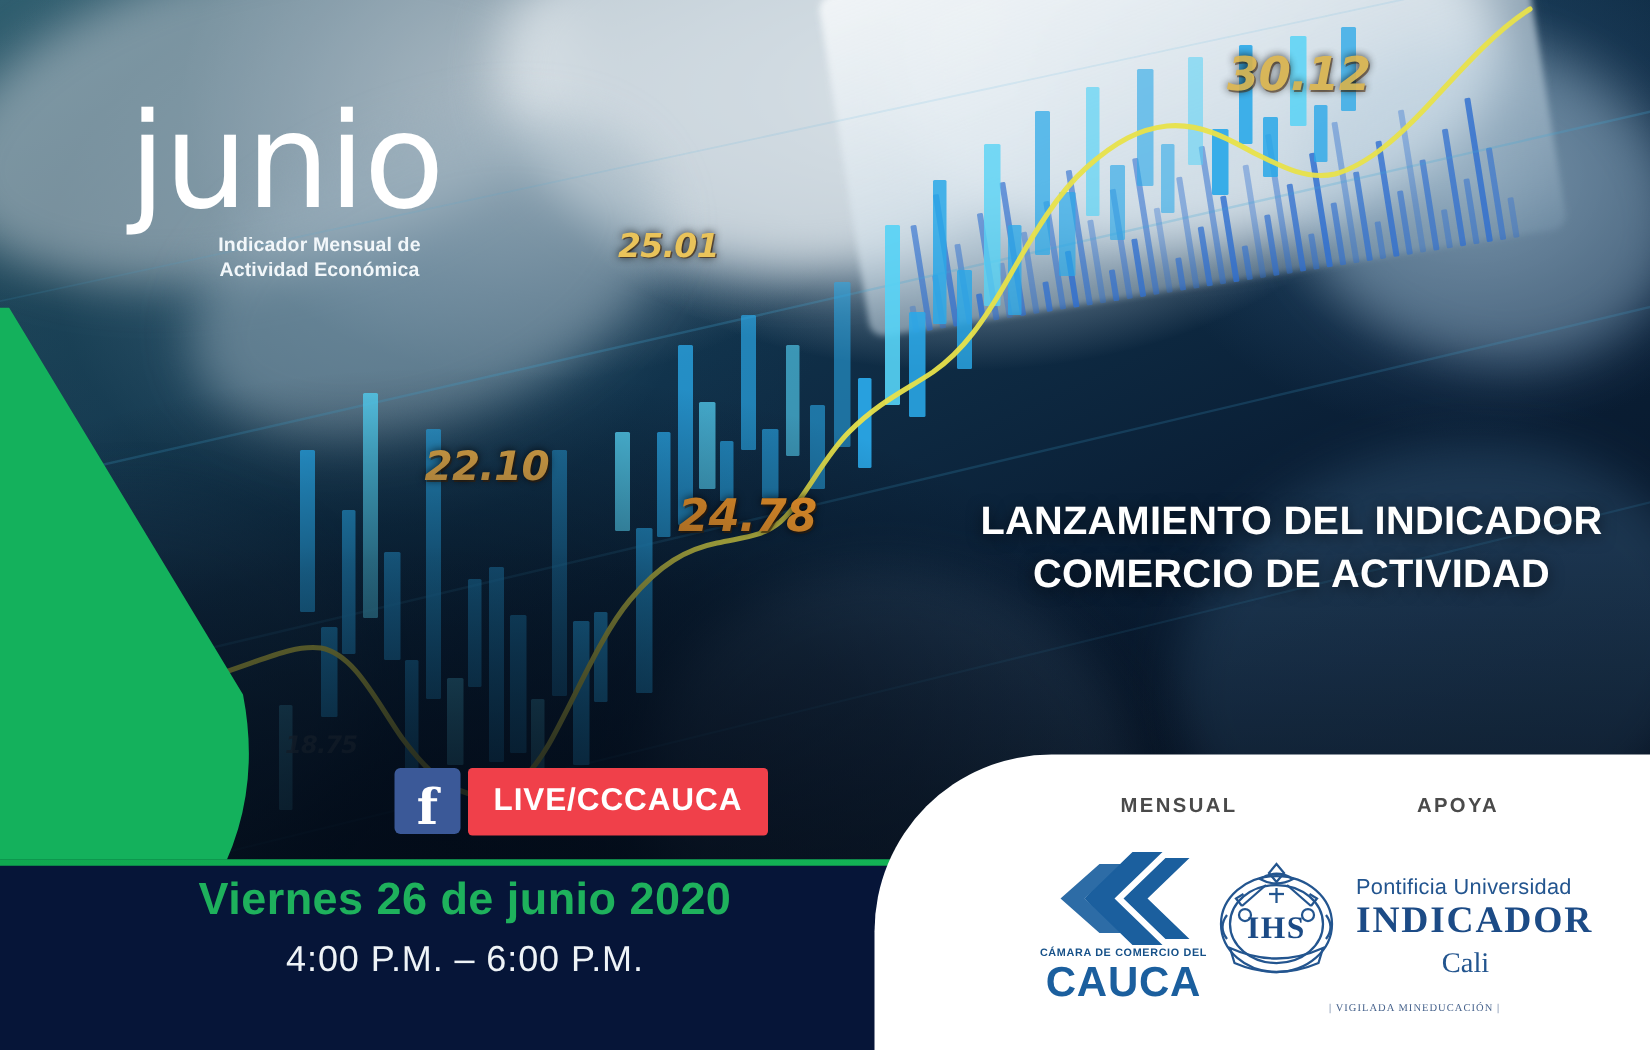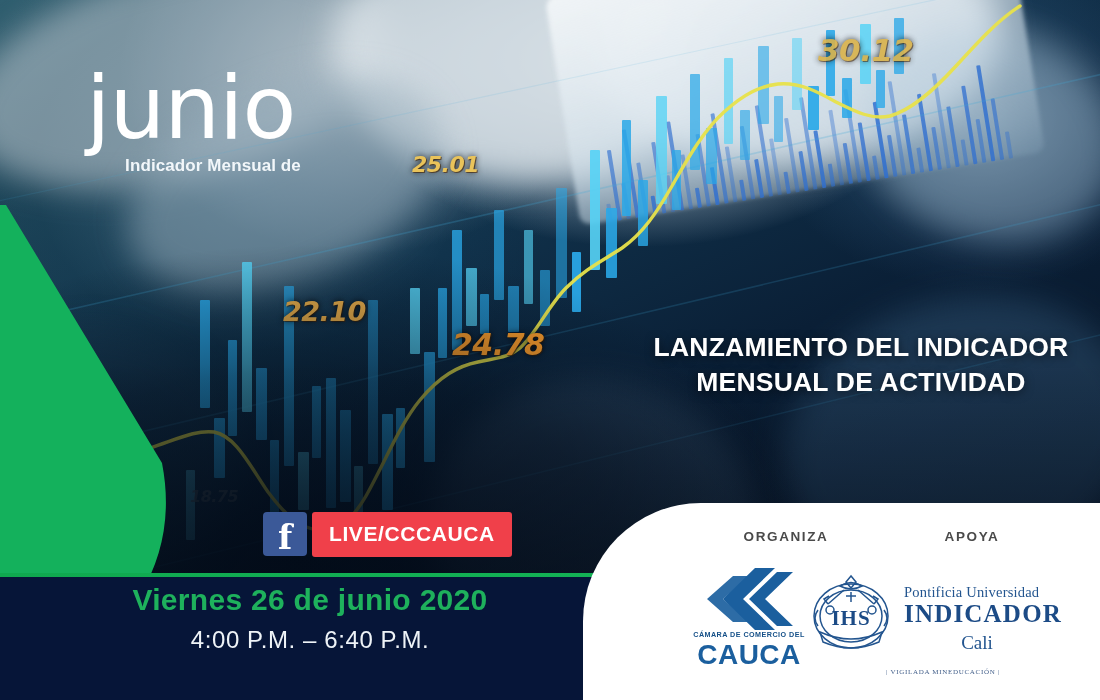--- a/index.html
+++ b/index.html
@@ -157,21 +157,21 @@
     position:absolute; left:-6px; top:73px; width:132px; text-align:center;
     color:#1b5f9e; font-weight:700; font-size:28px; letter-spacing:.5px;
     font-family:"Liberation Sans", sans-serif;
   }
 
   
   .jv-logo{ position:absolute; left:808px; top:568px; width:240px; height:112px; }
   .jv-crest{ position:absolute; left:0px; top:2px; width:86px; height:86px; }
   .jv-line1{
     position:absolute; left:96px; top:16px; width:150px;
-    color:#23558f; font-family:Liberation Serif, serif; font-size:14.5px; letter-spacing:.2px;
+    color:#23558f; font-family:Liberation Sans, sans-serif; font-size:14.5px; letter-spacing:.2px;
   }
   .jv-line2{
     position:absolute; left:96px; top:32px; width:150px;
     color:#1c4b86; font-family:"Liberation Serif", serif; font-weight:700; font-size:25px; letter-spacing:1.2px;
   }
   .jv-line3{
     position:absolute; left:96px; top:64px; width:146px; text-align:center;
     color:#23558f; font-family:"Liberation Serif", serif; font-size:19px;
   }
   .jv-line4{
@@ -179,21 +179,21 @@
     color:#46628c; font-family:Liberation Serif, serif; font-size:7px; letter-spacing:.7px;
   }
 
   
   .imae-logo{ position:absolute; left:86px; top:68px; width:300px; height:140px; }
   .imae-word{
     color:#ffffff; font-family:"DejaVu Sans", sans-serif;
     font-size:88px; font-weight:400; line-height:.9; letter-spacing:-1px;
   }
   .imae-tag{
-    color:#f2f7fa; font-size:17px; font-weight:600; line-height:1.28;
+    color:#f2f7fa; font-size:13px; font-weight:600; line-height:1.28;
     text-align:center; width:230px; margin-left:12px; margin-top:8px;
     letter-spacing:.1px;
   }
 </style>
 </head>
 <body>
 
 <div id="poster">
 
   <div class="bg-photo"></div>
@@ -330,40 +330,41 @@
   <svg class="leaf-shape" viewBox="0 0 180 495" preserveAspectRatio="none">
     <path d="M 6 0 L 162 258 Q 176 330 140 390 L 92 455 L 74 495 L 0 495 L 0 0 Z" fill="#14b15c"></path>
   </svg>
 
   <div class="navy-bar"></div>
 
   <div class="imae-logo">
     <div class="imae-word">junio</div>
     <div class="imae-tag">
       <div>Indicador Mensual de</div>
+      <div>Actividad Económica</div>
     </div>
   </div>
 
   <div class="title">
     <div>LANZAMIENTO DEL INDICADOR</div>
-    <div>MENSUAL DE ACTIVIDAD</div>
+    <div>COMERCIO DE ACTIVIDAD</div>
   </div>
 
   <div class="fb-row">
     <div class="fb-icon">
       <span>f</span>
     </div>
     <div class="live-badge">LIVE/CCCAUCA</div>
   </div>
 
   <div class="date-txt">Viernes 26 de junio 2020</div>
-  <div class="time-txt">4:00 P.M. – 6:40 P.M.</div>
+  <div class="time-txt">4:00 P.M. – 6:00 P.M.</div>
 
   <div class="sponsor-panel">
-    <div class="sp-head organiza">ORGANIZA</div>
+    <div class="sp-head organiza">MENSUAL</div>
     <div class="sp-head apoya">APOYA</div>
   </div>
 
   <div class="cc-logo">
     <svg class="cc-mark" viewBox="0 0 92 66">
       <path d="M 52 2 L 72 2 L 40 33 L 72 64 L 52 64 L 20 33 Z" fill="#1b5f9e"></path>
       <path d="M 74 6 L 90 6 L 62 33 L 90 60 L 74 60 L 46 33 Z" fill="#1b5f9e"></path>
       <path d="M 30 10 L 46 10 L 20 33 L 46 56 L 30 56 L 4 33 Z" fill="#1b5f9e" opacity=".92"></path>
     </svg>
     <div class="cc-sub">CÁMARA DE COMERCIO DEL</div>

